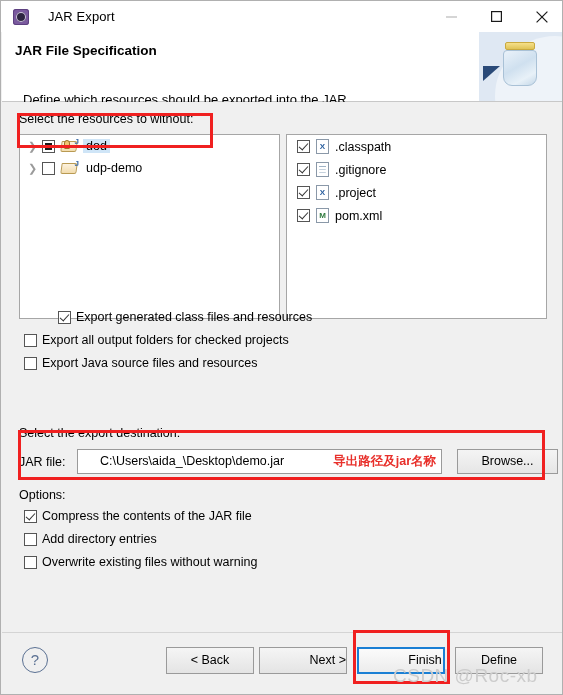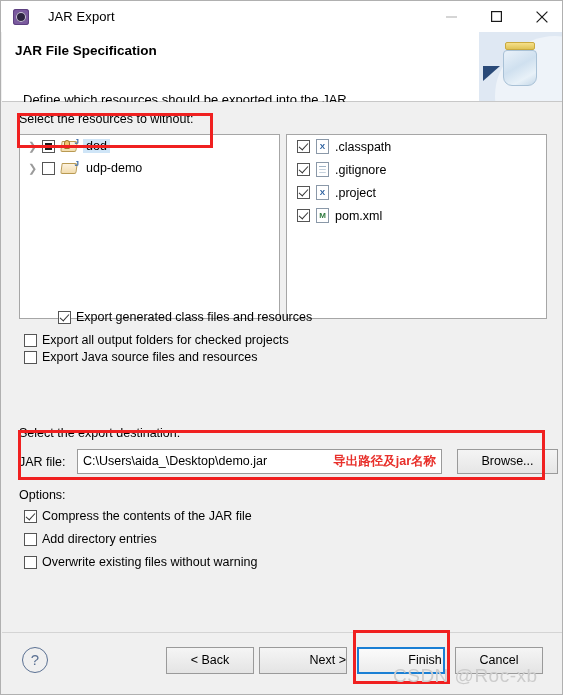--- a/index.html
+++ b/index.html
@@ -288,21 +288,21 @@
   }
   .jar-input {
     position: absolute;
     left: 75px; top: 347px;
     width: 365px; height: 25px;
     background: #ffffff;
     border: 1px solid #9a9a9a;
     box-sizing: border-box;
     font-size: 12.5px;
     color: #000000;
-    padding-left: 5px;
+    padding-left: 22px;
     line-height: 23px;
     position: absolute;
   }
   .jar-annot {
     position: absolute;
     right: 5px; top: 0;
     line-height: 23px;
     color: #e8302b;
     font-size: 12.5px;
     font-weight: bold;
@@ -469,21 +469,21 @@
     </div>
 
     <div class="optrow" style="left:22px; top:208px;margin-left:34px;">
       <span class="cbox checked"></span>
       <span>Export generated class files and resources</span>
     </div>
     <div class="optrow" style="left:22px; top:231px;">
       <span class="cbox"></span>
       <span>Export all output folders for checked projects</span>
     </div>
-    <div class="optrow" style="left:22px; top:248px;align-items:flex-end;">
+    <div class="optrow" style="left:22px; top:254px;align-items:flex-end;">
       <span class="cbox"></span>
       <span>Export Java source files and resources</span>
     </div>
 
     <div class="section-label" style="left:17px; top:324px;">Select the export destination:</div>
 
     <div class="jarfile-label">JAR file:</div>
 
     <div class="jar-input">
       <span>C:\Users\aida_\Desktop\demo.jar</span>
@@ -507,21 +507,21 @@
       <span>Overwrite existing files without warning</span>
     </div>
 
   </div>
 
   <div class="btnbar">
     <div class="help-icon">?</div>
     <div class="dlg-btn" id="btn-back">&lt; Back</div>
     <div class="dlg-btn" id="btn-next">Next &gt;</div>
     <div class="dlg-btn" id="btn-finish">Finish</div>
-    <div class="dlg-btn" id="btn-cancel">Cancel</div>
+    <div class="dlg-btn" id="btn-cancel">Define</div>
   </div>
 
   <div class="redbox" id="redbox-resources"></div>
   <div class="redbox" id="redbox-dest"></div>
   <div class="redbox" id="redbox-finish"></div>
 
   <div class="watermark">CSDN @Roc-xb</div>
 
 </div>
 

